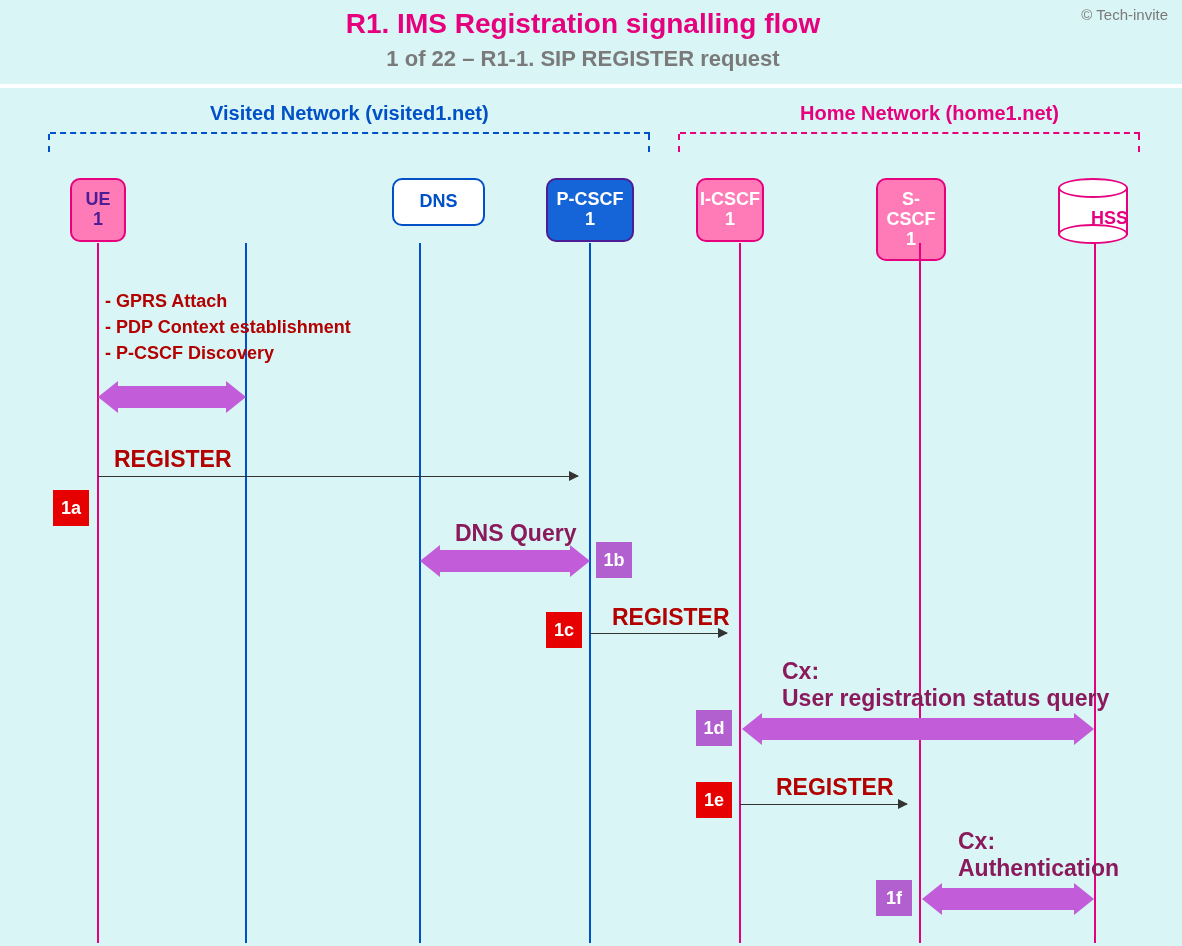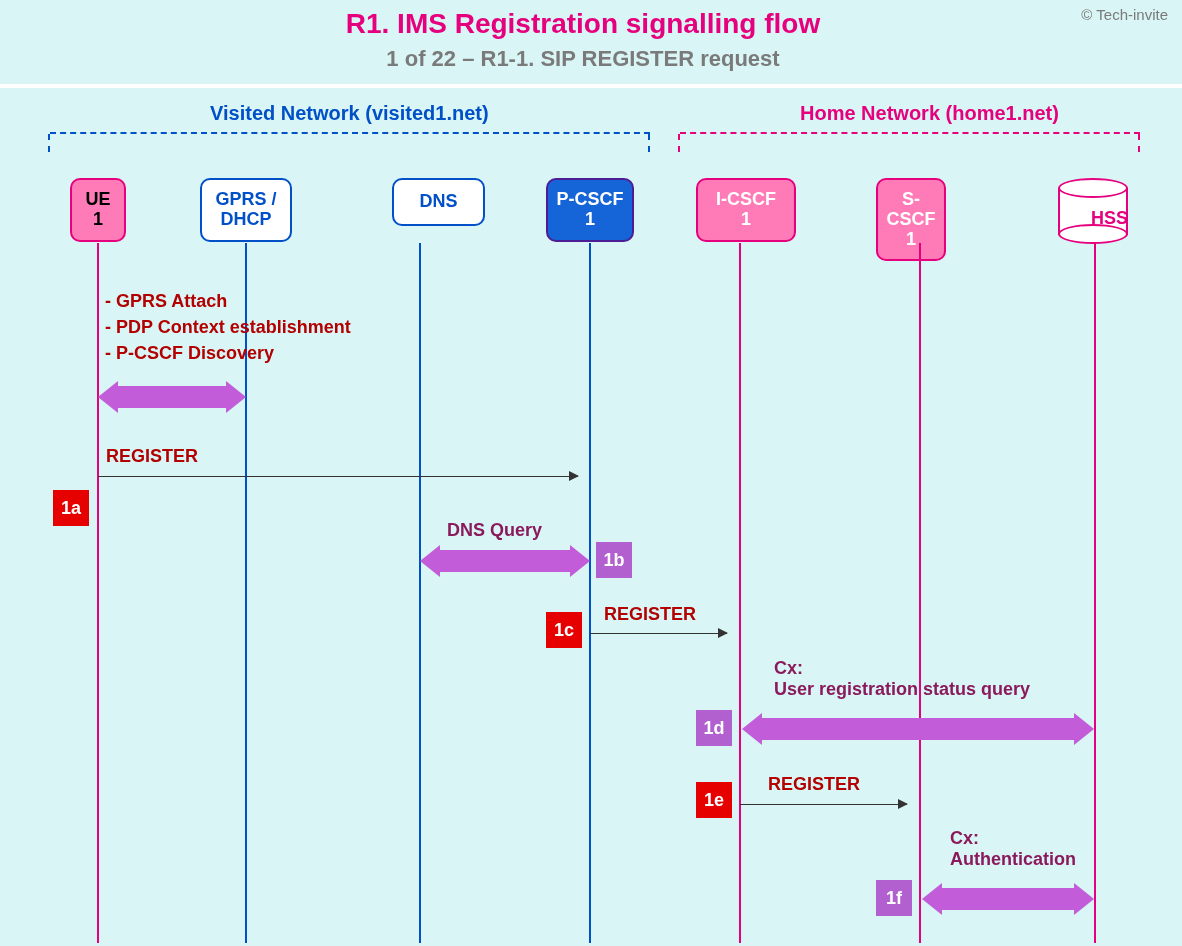--- a/index.html
+++ b/index.html
@@ -81,21 +81,21 @@
   .node {
     position: absolute;
     top: 90px;
     border-radius: 10px;
     font-size: 18px;
     font-weight: bold;
     text-align: center;
     padding: 10px 0;
     line-height: 1.1;
   }
-  .node-pink { background:#ff7bb7; color:#000000; border:2px solid #e6007e; }
+  .node-pink { background:#ff7bb7; color:#4c1d95; border:2px solid #e6007e; }
   .node-white-blue { background:#fff; color:#0050c8; border:2px solid #0050c8; }
   .node-blue { background:#1565d8; color:#fff; border:2px solid #4c1d95; }
   .node-pink-outline { background:#ff7bb7; color:#fff; border:2px solid #e6007e; }
 
   .lifeline {
     position:absolute;
     top: 155px;
     width: 2px;
     height: 700px;
   }
@@ -136,22 +136,23 @@
     right:-1px; top:-5px;
     width:0;height:0;
     border-top:5px solid transparent;
     border-bottom:5px solid transparent;
     border-left:10px solid #333;
   }
 
   .msg-label {
     position:absolute;
     color:#b30000;
-    font-size:18px;
+    font-size:23px;
     font-weight:bold;
+    margin-left:8px;
   }
   .msg-label-purple { color:#8b1a5c; }
 
   .step-badge {
     position:absolute;
     width:36px; height:36px;
     color:#fff;
     font-size:18px;
     font-weight:bold;
     display:flex;
@@ -195,26 +196,24 @@
 <div class="diagram">
 
   <div class="network-label visited-label">Visited Network (visited1.net)</div>
   <div class="network-label home-label">Home Network (home1.net)</div>
 
   <div class="bracket bracket-visited"></div>
   <div class="bracket bracket-home"></div>
 
   <div class="node node-pink" style="left: 70px; width: 56px; white-space: pre-line;">UE
 1</div>
-  <div class="node node-white-blue" style="left: 200px; width: 92px; white-space: pre-line;">GPRS /
-DHCP</div>
   <div class="node node-white-blue" style="left:392px;width:93px;padding:12px 0;">DNS</div>
   <div class="node node-blue" style="left: 546px; width: 88px; white-space: pre-line;">P-CSCF
 1</div>
-  <div class="node node-pink-outline" style="left: 696px; width: 100px; white-space: pre-line;">I-CSCF
+  <div class="node node-pink-outline" style="left: 696px; width: 68px; white-space: pre-line;">I-CSCF
 1</div>
   <div class="node node-pink-outline" style="left: 876px; width: 70px; white-space: pre-line;">S-CSCF
 1</div>
 
   <div class="hss-cylinder" style="left:1058px;">
     <div class="body"></div>
     <div class="top-ell"></div>
     <div class="bot-ell"></div>
     <div class="hss-label">HSS</div>
   </div>

